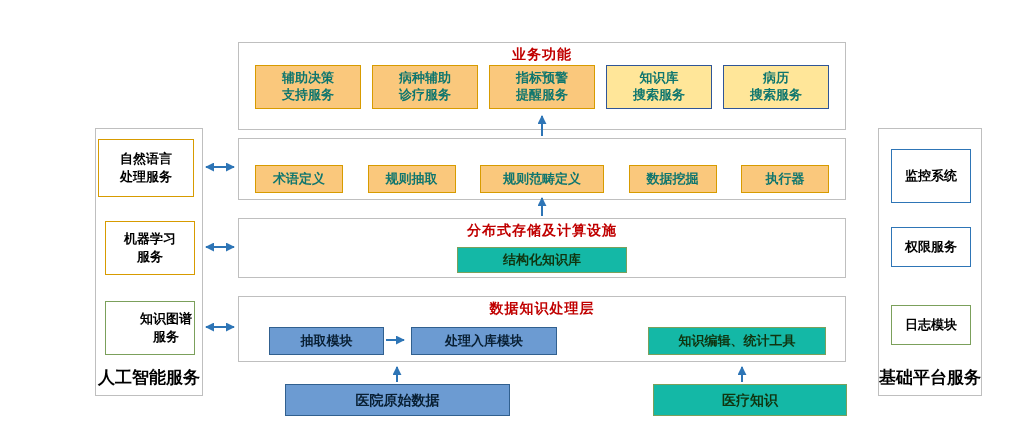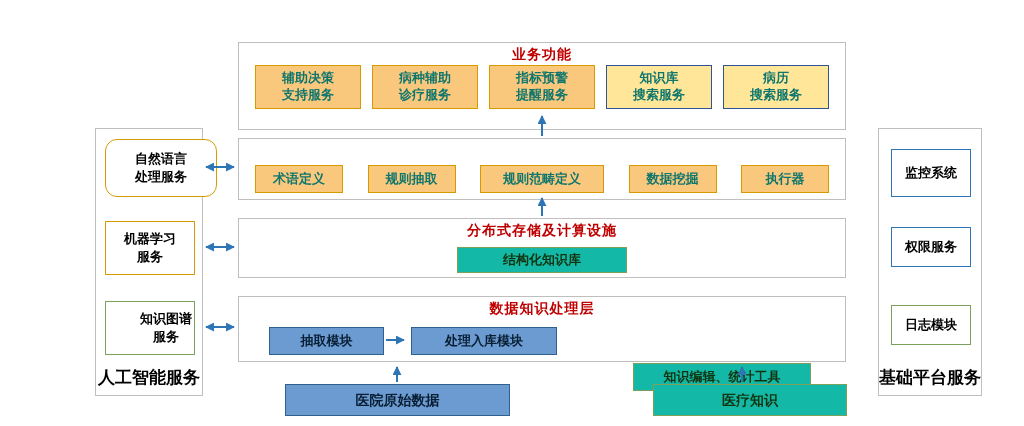--- a/index.html
+++ b/index.html
@@ -41,37 +41,37 @@
   .b-green  { border:1.5px solid #7BA05B; }
 
   svg.arrows { position:absolute; left:0; top:0; pointer-events:none; }
 </style>
 </head>
 <body>
 
 <div class="canvas">
 
   <div class="panel" style="left:95px; width:108px;">
-    <div class="side-box b-orange" style="left:9px; top:10px; width:112px; height:58px;border-radius:12px;">
+    <div class="side-box b-orange" style="left:2px; top:10px; width:96px; height:58px;">
       <span>自然语言
 处理服务</span>
     </div>
     <div class="side-box b-orange" style="left:9px; top:92px; width:90px; height:54px;">
       <span>机器学习
 服务</span>
     </div>
     <div class="side-box b-green" style="left:9px; top:172px; width:90px; height:54px;padding-left:32px;">
       <span>知识图谱
 服务</span>
     </div>
     <div class="panel-label">人工智能服务</div>
   </div>
 
   <div class="panel" style="left:878px; width:104px;">
-    <div class="side-box b-blue" style="left:12px; top:20px; width:80px; height:48px;">
+    <div class="side-box b-blue" style="left:12px; top:20px; width:80px; height:54px;">
       <span>监控系统</span>
     </div>
     <div class="side-box b-blue" style="left:12px; top:98px; width:80px; height:40px;">
       <span>权限服务</span>
     </div>
     <div class="side-box b-green" style="left:12px; top:176px; width:80px; height:40px;">
       <span>日志模块</span>
     </div>
     <div class="panel-label">基础平台服务</div>
   </div>
@@ -104,21 +104,21 @@
 
   <div class="layer" style="top:218px; height:60px;">
     <div class="layer-title">分布式存储及计算设施</div>
     <div class="node green abs" style="left:50%; top:28px; width:170px; height:26px; margin-left:-85px;">结构化知识库</div>
   </div>
 
   <div class="layer" style="top:296px; height:66px;">
     <div class="layer-title">数据知识处理层</div>
     <div class="node blue abs" style="left:30px; top:30px; width:115px; height:28px;">抽取模块</div>
     <div class="node blue abs" style="left:172px; top:30px; width:146px; height:28px;">处理入库模块</div>
-    <div class="node green abs" style="left:394px; top:30px; width:178px; height:28px;margin-top:36px;">知识编辑、统计工具</div>
+    <div class="node green abs" style="left:409px; top:30px; width:178px; height:28px;">知识编辑、统计工具</div>
   </div>
 
   <div class="node blue abs" style="left:285px; top:384px; width:225px; height:32px; font-size:14px;">医院原始数据</div>
   <div class="node green abs" style="left:653px; top:384px; width:194px; height:32px; font-size:14px;">医疗知识</div>
 
   <svg class="arrows" width="1024" height="426" viewBox="0 0 1024 426">
     <defs>
       <marker id="ae" viewBox="0 0 10 10" refX="9" refY="5" markerWidth="9" markerHeight="9" orient="auto" markerUnits="userSpaceOnUse">
         <path d="M0,0 L10,5 L0,10 Z" fill="#2E75B6"></path>
       </marker>

